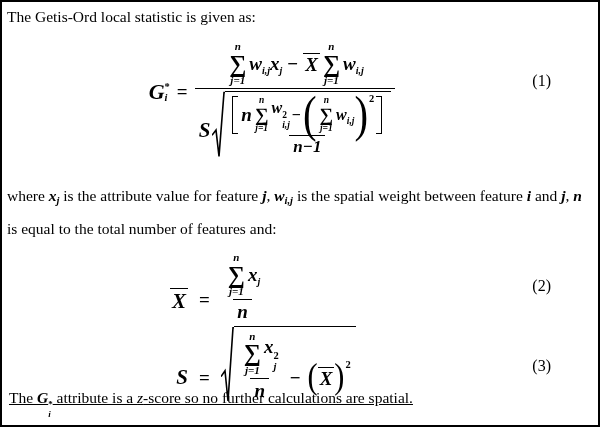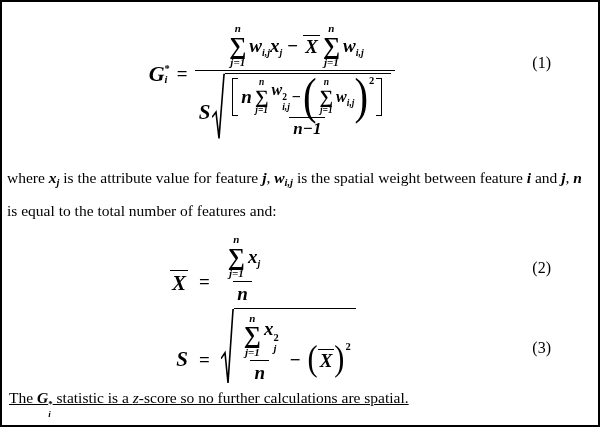--- a/index.html
+++ b/index.html
@@ -71,20 +71,21 @@
                  align-items:center; row-gap:2px; margin-left:163px; }
   .eqs23 .lhs { justify-self:end; }
   .eqs23 .rel23 { font-style:normal; font-weight:bold; margin:0 11px; font-size:19px; }
   .n2 { top:26px; } .n3 { top:106px; }
 </style>
 </head>
 <body>
 
 <div class="page">
 
+  <div class="txt">The Getis-Ord local statistic is given as:</div>
 
   <div class="eq1 math">
     <div class="content">
 
       <span class="grp shift-up">
         <span class="m" style="font-size:22px;">G</span>
           <span class="ss">
             <span class="up">*</span>
             <span class="dn">i</span>
           </span>
@@ -217,16 +218,16 @@
       </span>
     </div>
     <span class="eq-num n2">(2)</span>
     <span class="eq-num n3">(3)</span>
   </div>
 
   <div class="txt closing">
     <span>The </span><span><span class="m">G</span><span class="ss" style="font-size:9px; vertical-align:-4px;">
           <span class="up">*</span>
           <span class="dn">i</span>
-        </span></span><span> statistic is a </span><span style="font-style:italic;">z</span><span>-score so no further calculations are spatial.</span>
+        </span></span><span> attribute is a </span><span style="font-style:italic;">z</span><span>-score so no further calculations are spatial.</span>
   </div>
 
 </div>
 
 </body></html>

